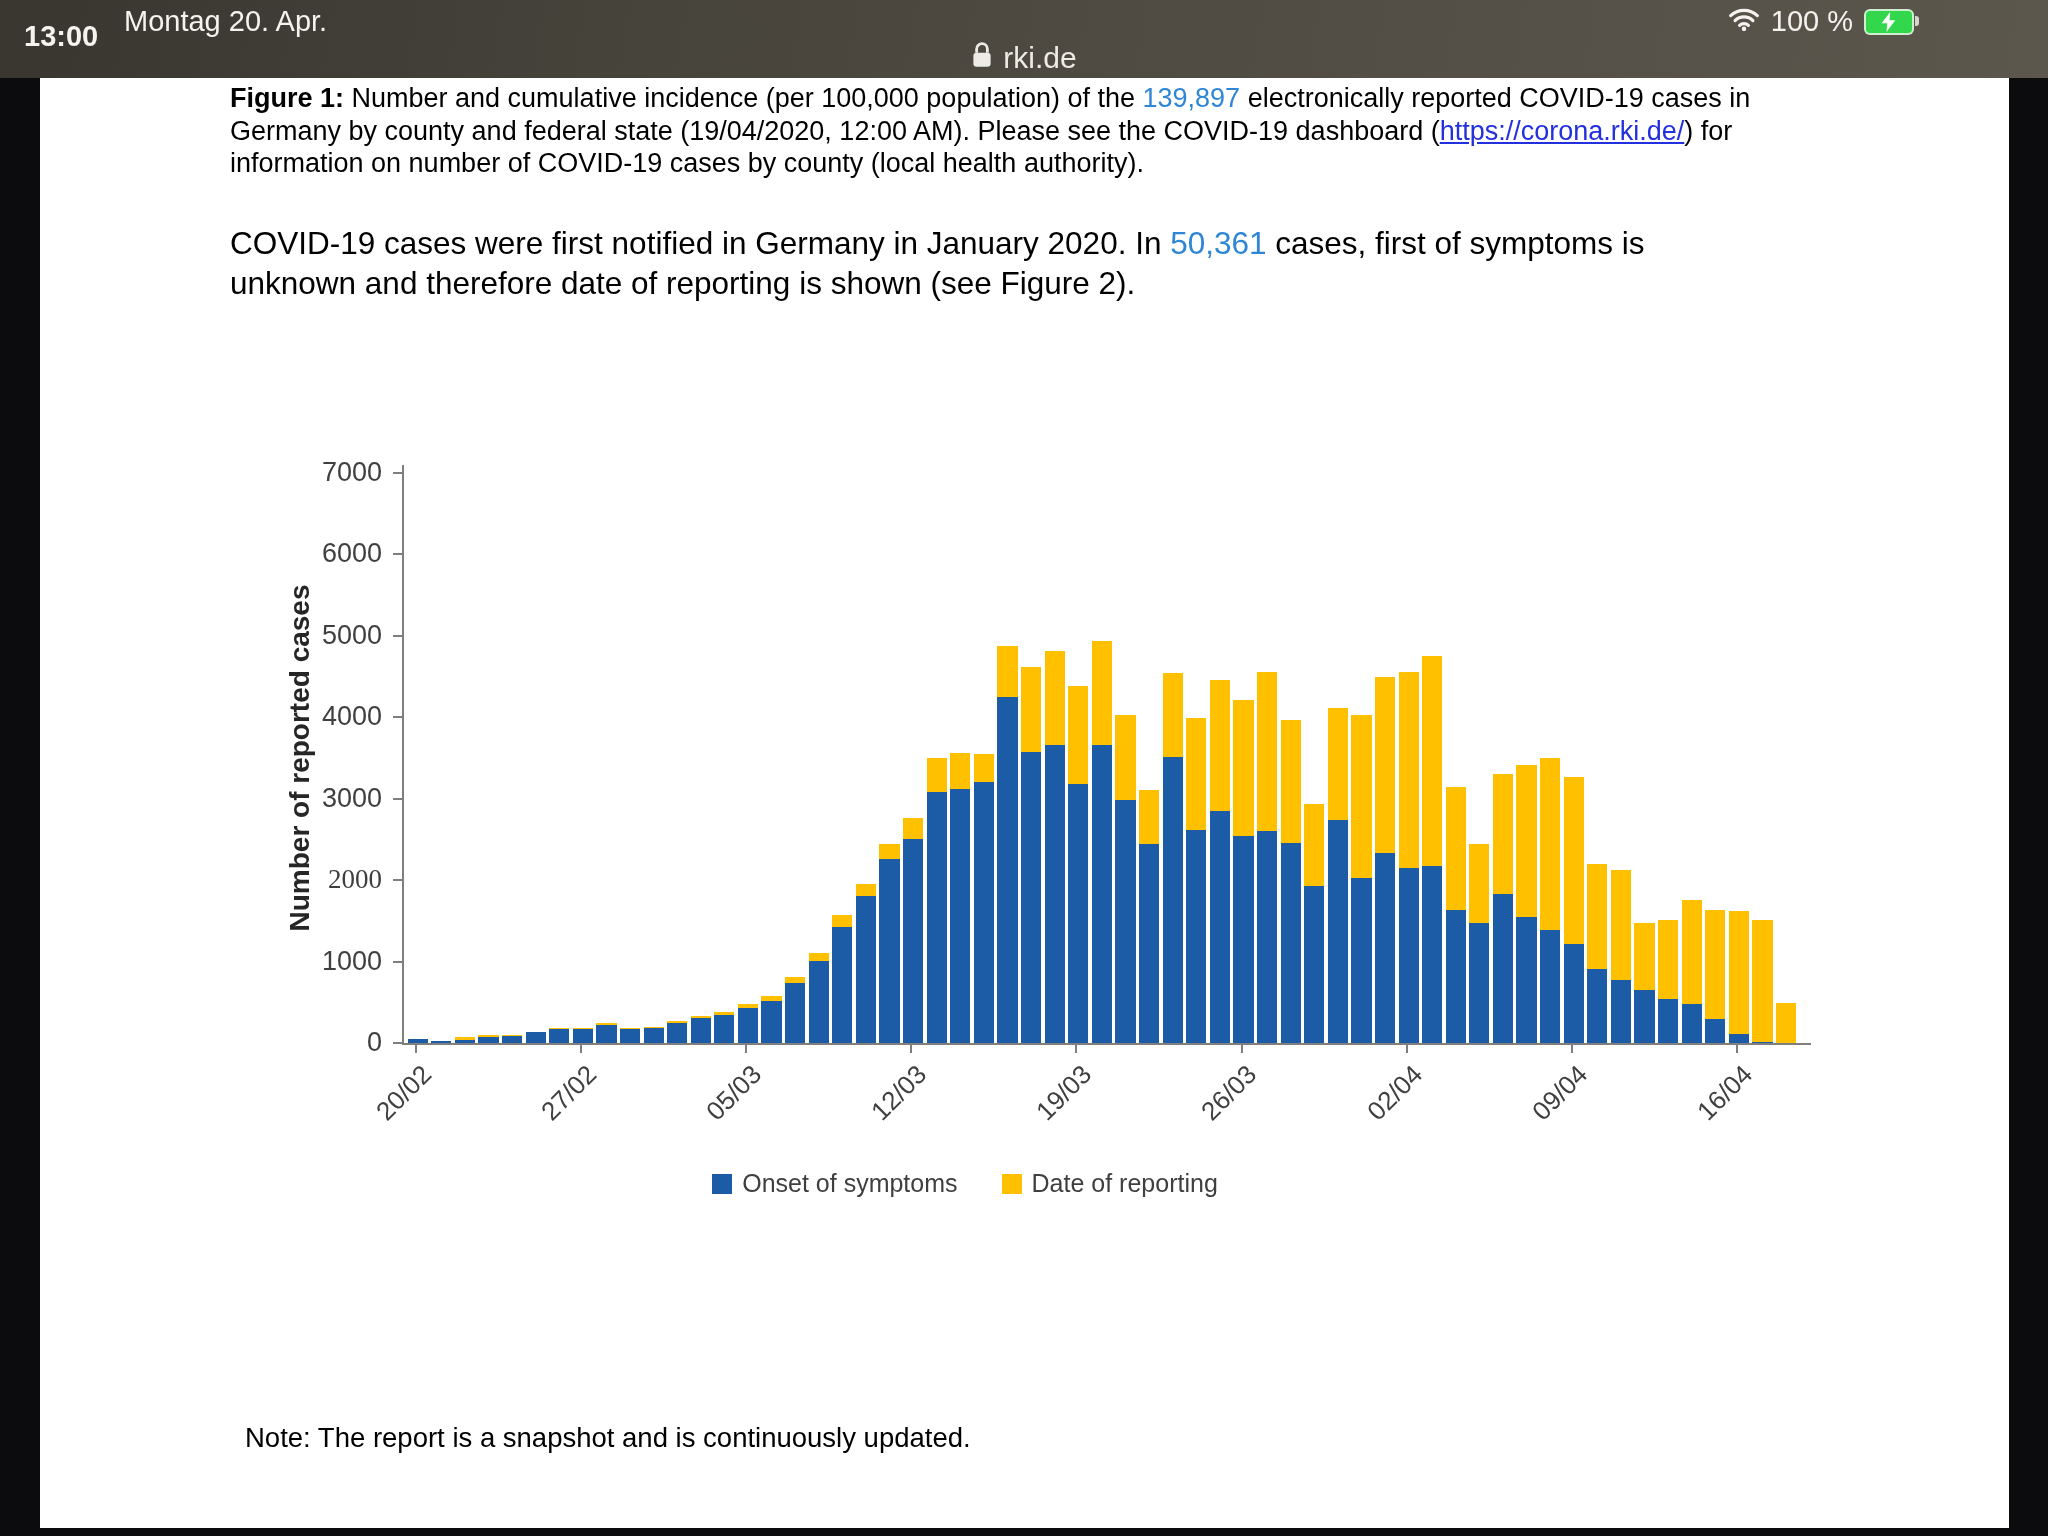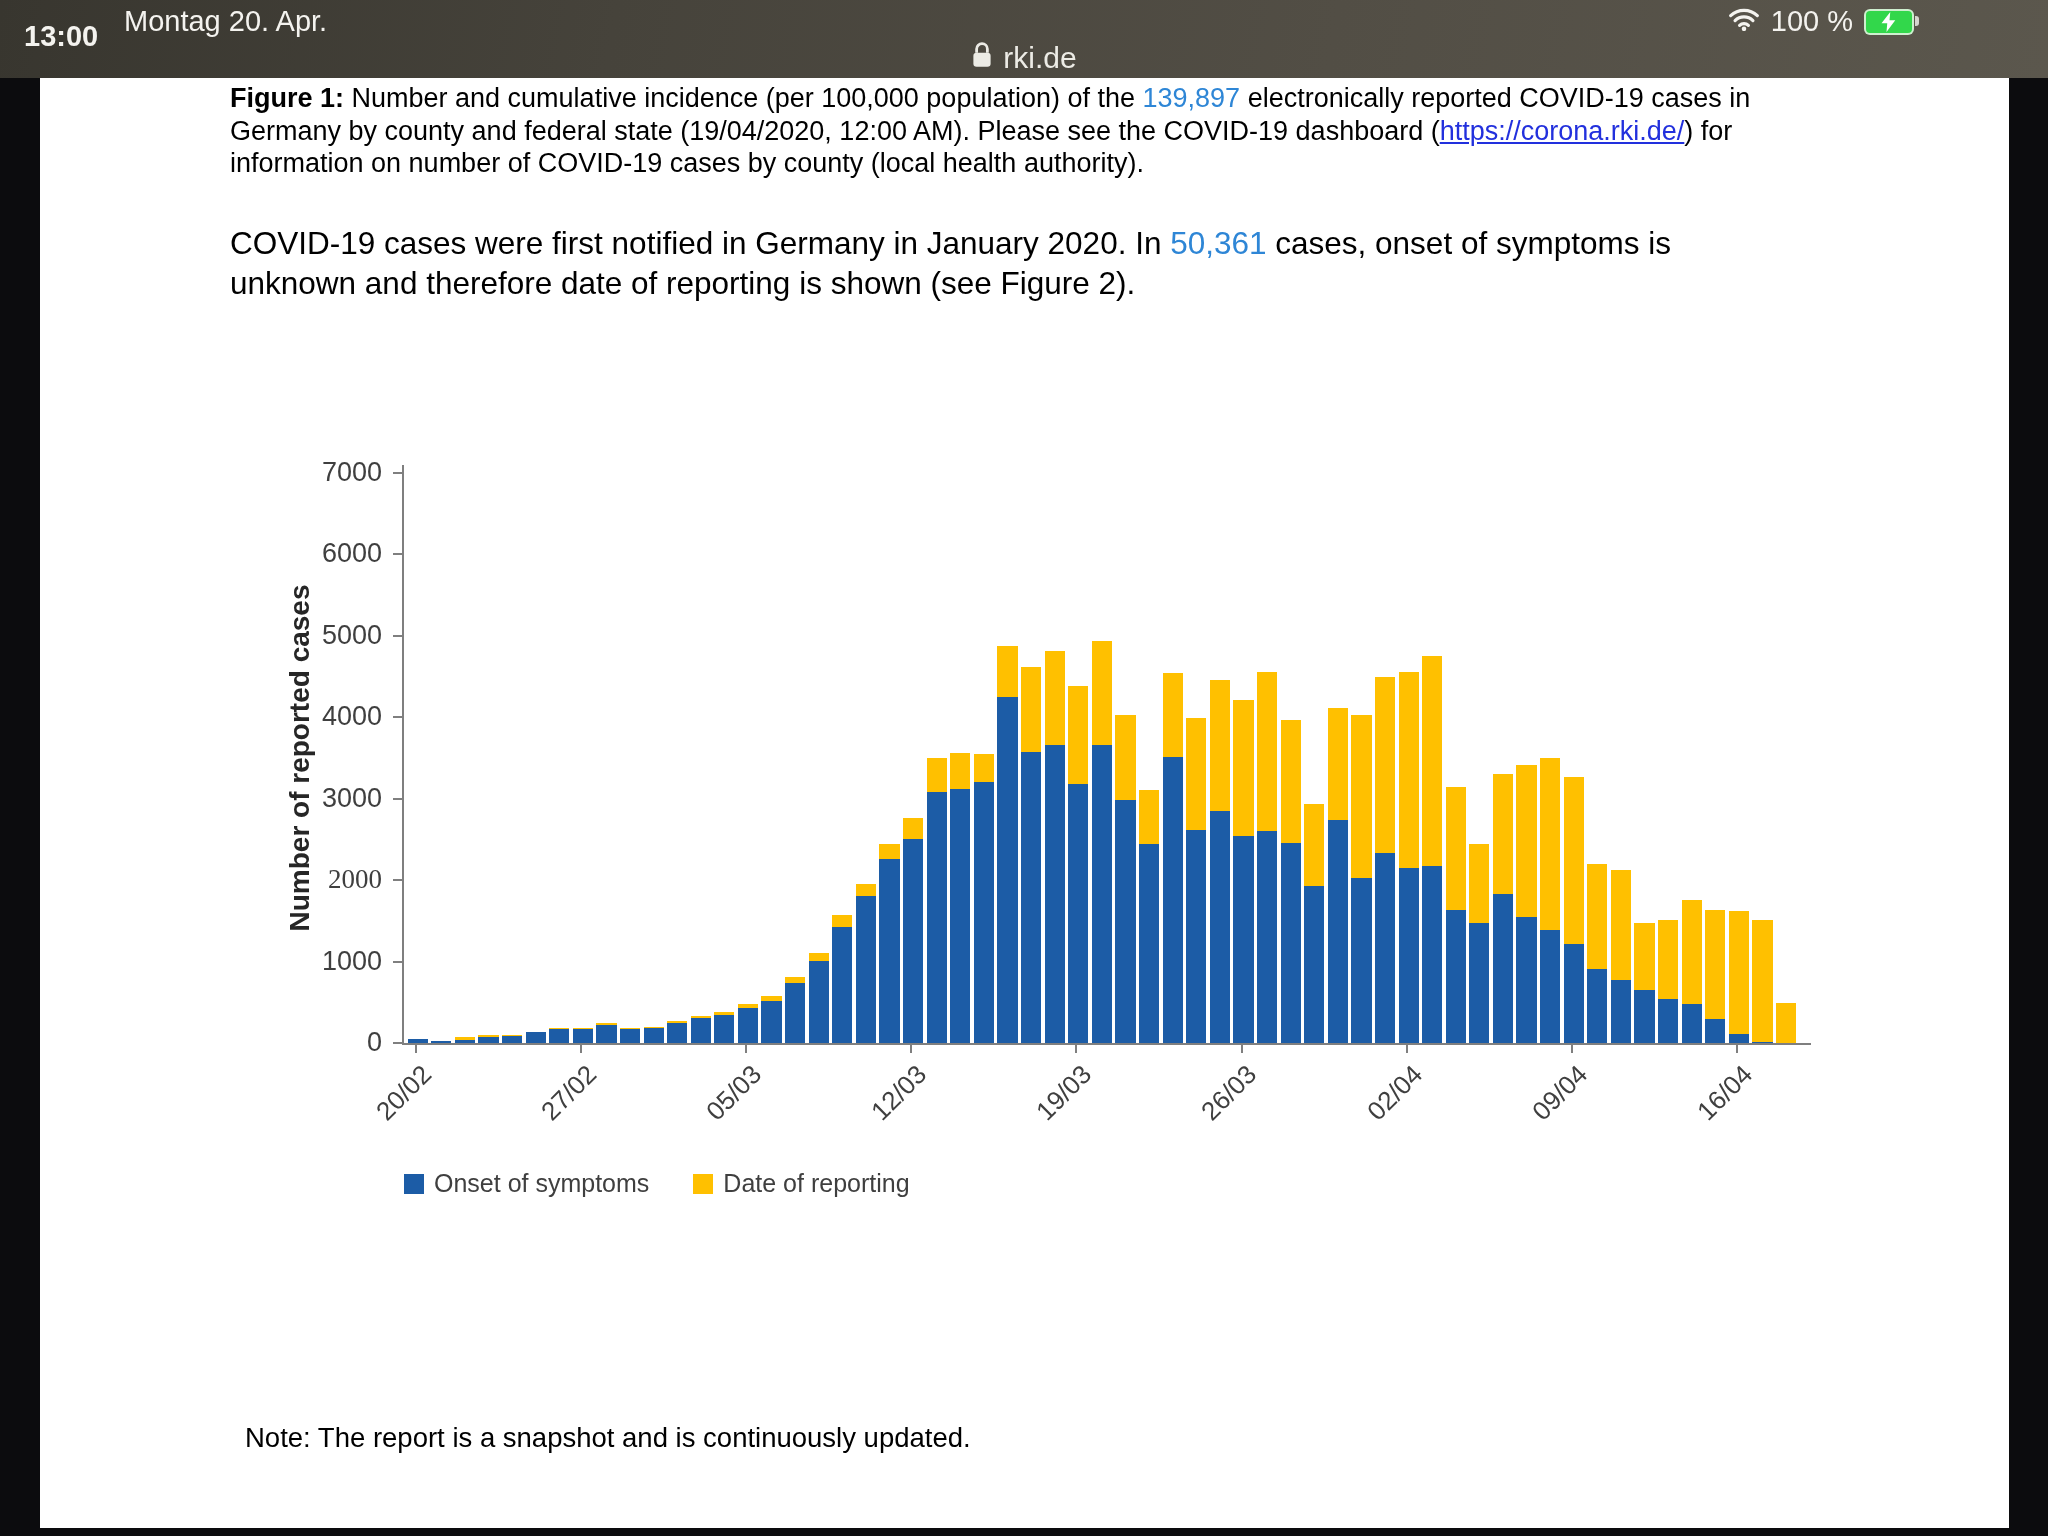--- a/index.html
+++ b/index.html
@@ -41,21 +41,21 @@
   .ytick{position:absolute;left:-11px;width:9px;height:2px;background:#7f7f7f;}
   .ylab{position:absolute;left:-170px;width:148px;text-align:right;font-size:27px;color:#3f3f3f;}
   .xtick{position:absolute;width:2px;height:10px;background:#7f7f7f;top:570px;}
   .xlabwrap{position:absolute;top:586px;width:0;height:0;}
   .xlab{position:absolute;right:0;top:0;white-space:nowrap;font-size:26px;color:#3f3f3f;
         transform-origin:100% 0;transform:rotate(-45deg);}
   .ytitle{position:absolute;left:-104px;top:285px;transform:translate(-50%,-50%) rotate(-90deg);
         font-size:28px;font-weight:700;color:#262626;white-space:nowrap;}
   .xtitle{position:absolute;top:649px;left:0;width:1122px;text-align:center;
         font-size:28px;font-weight:700;color:#262626;}
-  .legend{position:absolute;top:696px;left:0;width:1122px;display:flex;justify-content:flex-start;
+  .legend{position:absolute;top:696px;left:0;width:1122px;display:flex;justify-content:center;
         gap:44px;font-size:25px;color:#3f3f3f;}
   .leg-item{display:flex;align-items:center;gap:10px;}
   .swatch{width:20px;height:20px;}
 </style>
 </head>
 <body>
 
 <div id="screen">
 
   <div id="topbar">
@@ -91,21 +91,21 @@
   <div id="page">
 
     <div id="fig1" class="textblock">
         <div class="tline"><span class="seg-b">Figure 1:</span><span> Number and cumulative incidence (per 100,000 population) of the </span><span class="seg-num">139,897</span><span> electronically reported COVID-19 cases in</span></div>
         <div class="tline"><span>Germany by county and federal state (19/04/2020, 12:00 AM). Please see the COVID-19 dashboard (</span><span class="seg-link">https://corona.rki.de/</span><span>) for</span></div>
         <div class="tline"><span>information on number of COVID-19 cases by county (local health authority).</span></div>
       </div>
 
 
     <div id="body-p" class="textblock">
-        <div class="tline"><span>COVID-19 cases were first notified in Germany in January 2020. In </span><span class="seg-num">50,361</span><span> cases, onset of symptoms is</span></div>
+        <div class="tline"><span>COVID-19 cases were first notified in Germany in January 2020. In </span><span class="seg-num">50,361</span><span> cases, first of symptoms is</span></div>
         <div class="tline"><span>unknown and therefore date of reporting is shown (see Figure 2).</span></div>
       </div>
 
     <div class="chart">
       <div class="ytitle">Number of reported cases</div>
       <div class="y-axis"></div>
       <div class="x-axis"></div>
       <div class="bars">
           <div class="bar" style="left: 1.6px; width: 20.1932px; height: 4.07143px;">
             <div class="segy" style="height: 0.407143px; background: rgb(255, 192, 0);"></div>

